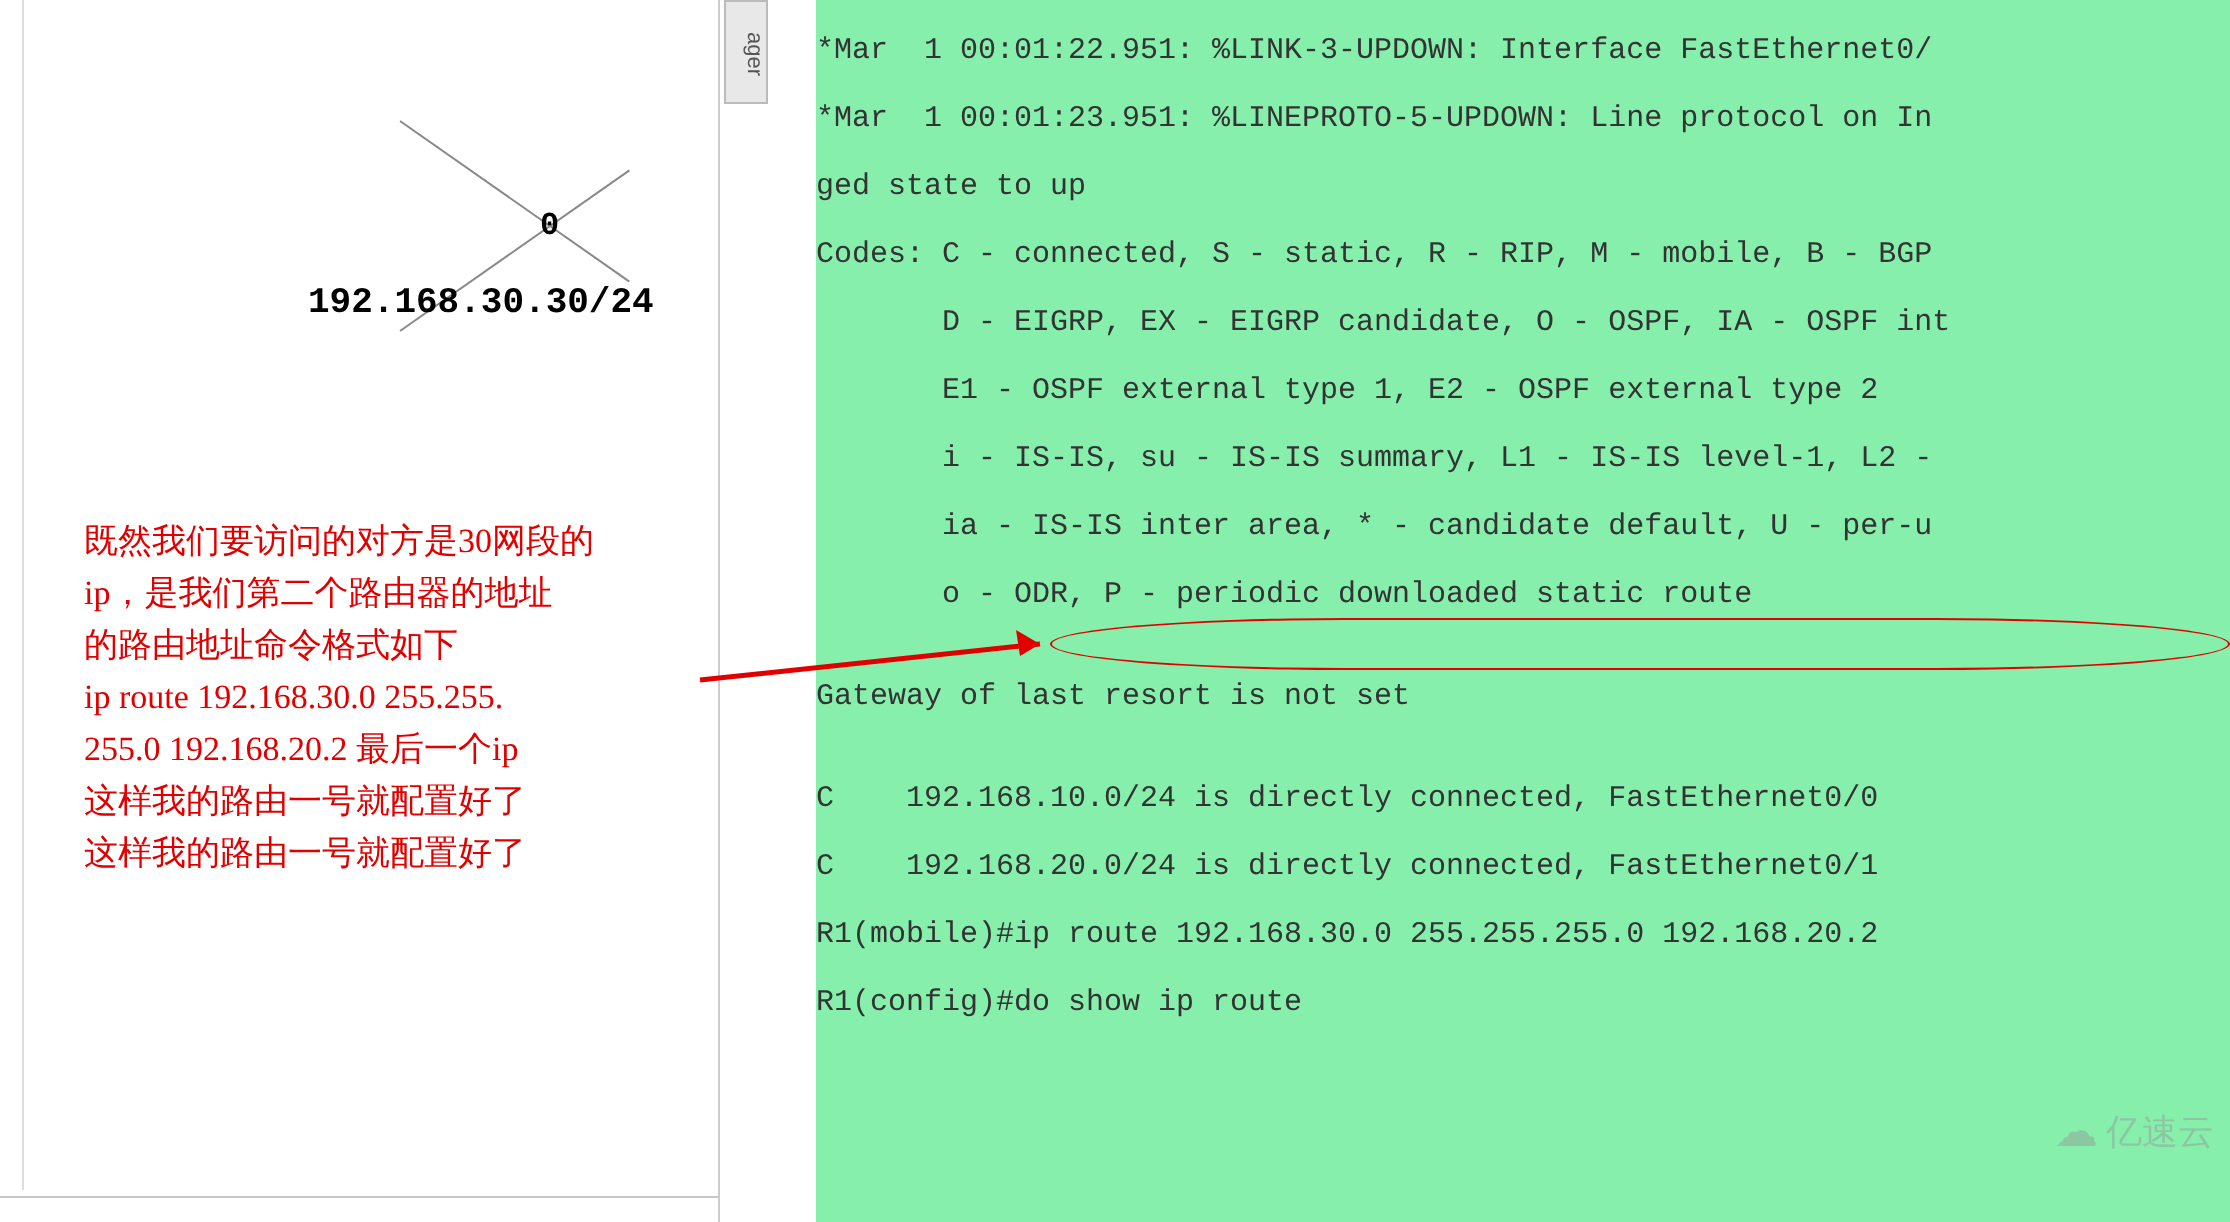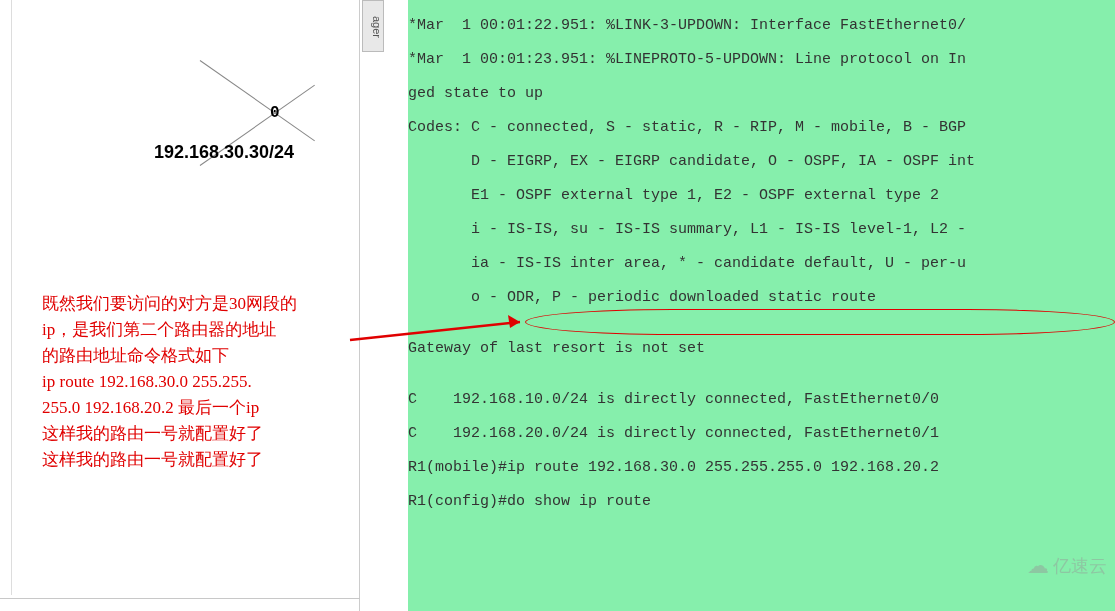--- a/index.html
+++ b/index.html
@@ -47,21 +47,21 @@
       top: 104px;
       font-family: "Courier New", monospace;
       font-weight: bold;
       font-size: 16px;
       color: #000;
     }
     .diagram-label {
       position: absolute;
       left: 154px;
       top: 142px;
-      font-family: Liberation Sans, sans-serif;
+      font-family: Liberation Mono, monospace;
       font-weight: bold;
       font-size: 18px;
       color: #000;
       text-align: center;
     }
     .cross-line1 {
       position: absolute;
       left: 200px;
       top: 60px;
       width: 140px;
@@ -82,21 +82,20 @@
     }
     .annotation {
       position: absolute;
       left: 42px;
       top: 258px;
       width: 320px;
       font-size: 17px;
       line-height: 26px;
       color: #e00000;
       font-family: "SimSun", "Microsoft YaHei", serif;
-      margin-top: 33px;
     }
     .bottom-border {
       position: absolute;
       left: 0;
       bottom: 12px;
       width: 360px;
       height: 1px;
       background: #c8c8c8;
     }
     .left-bar {

